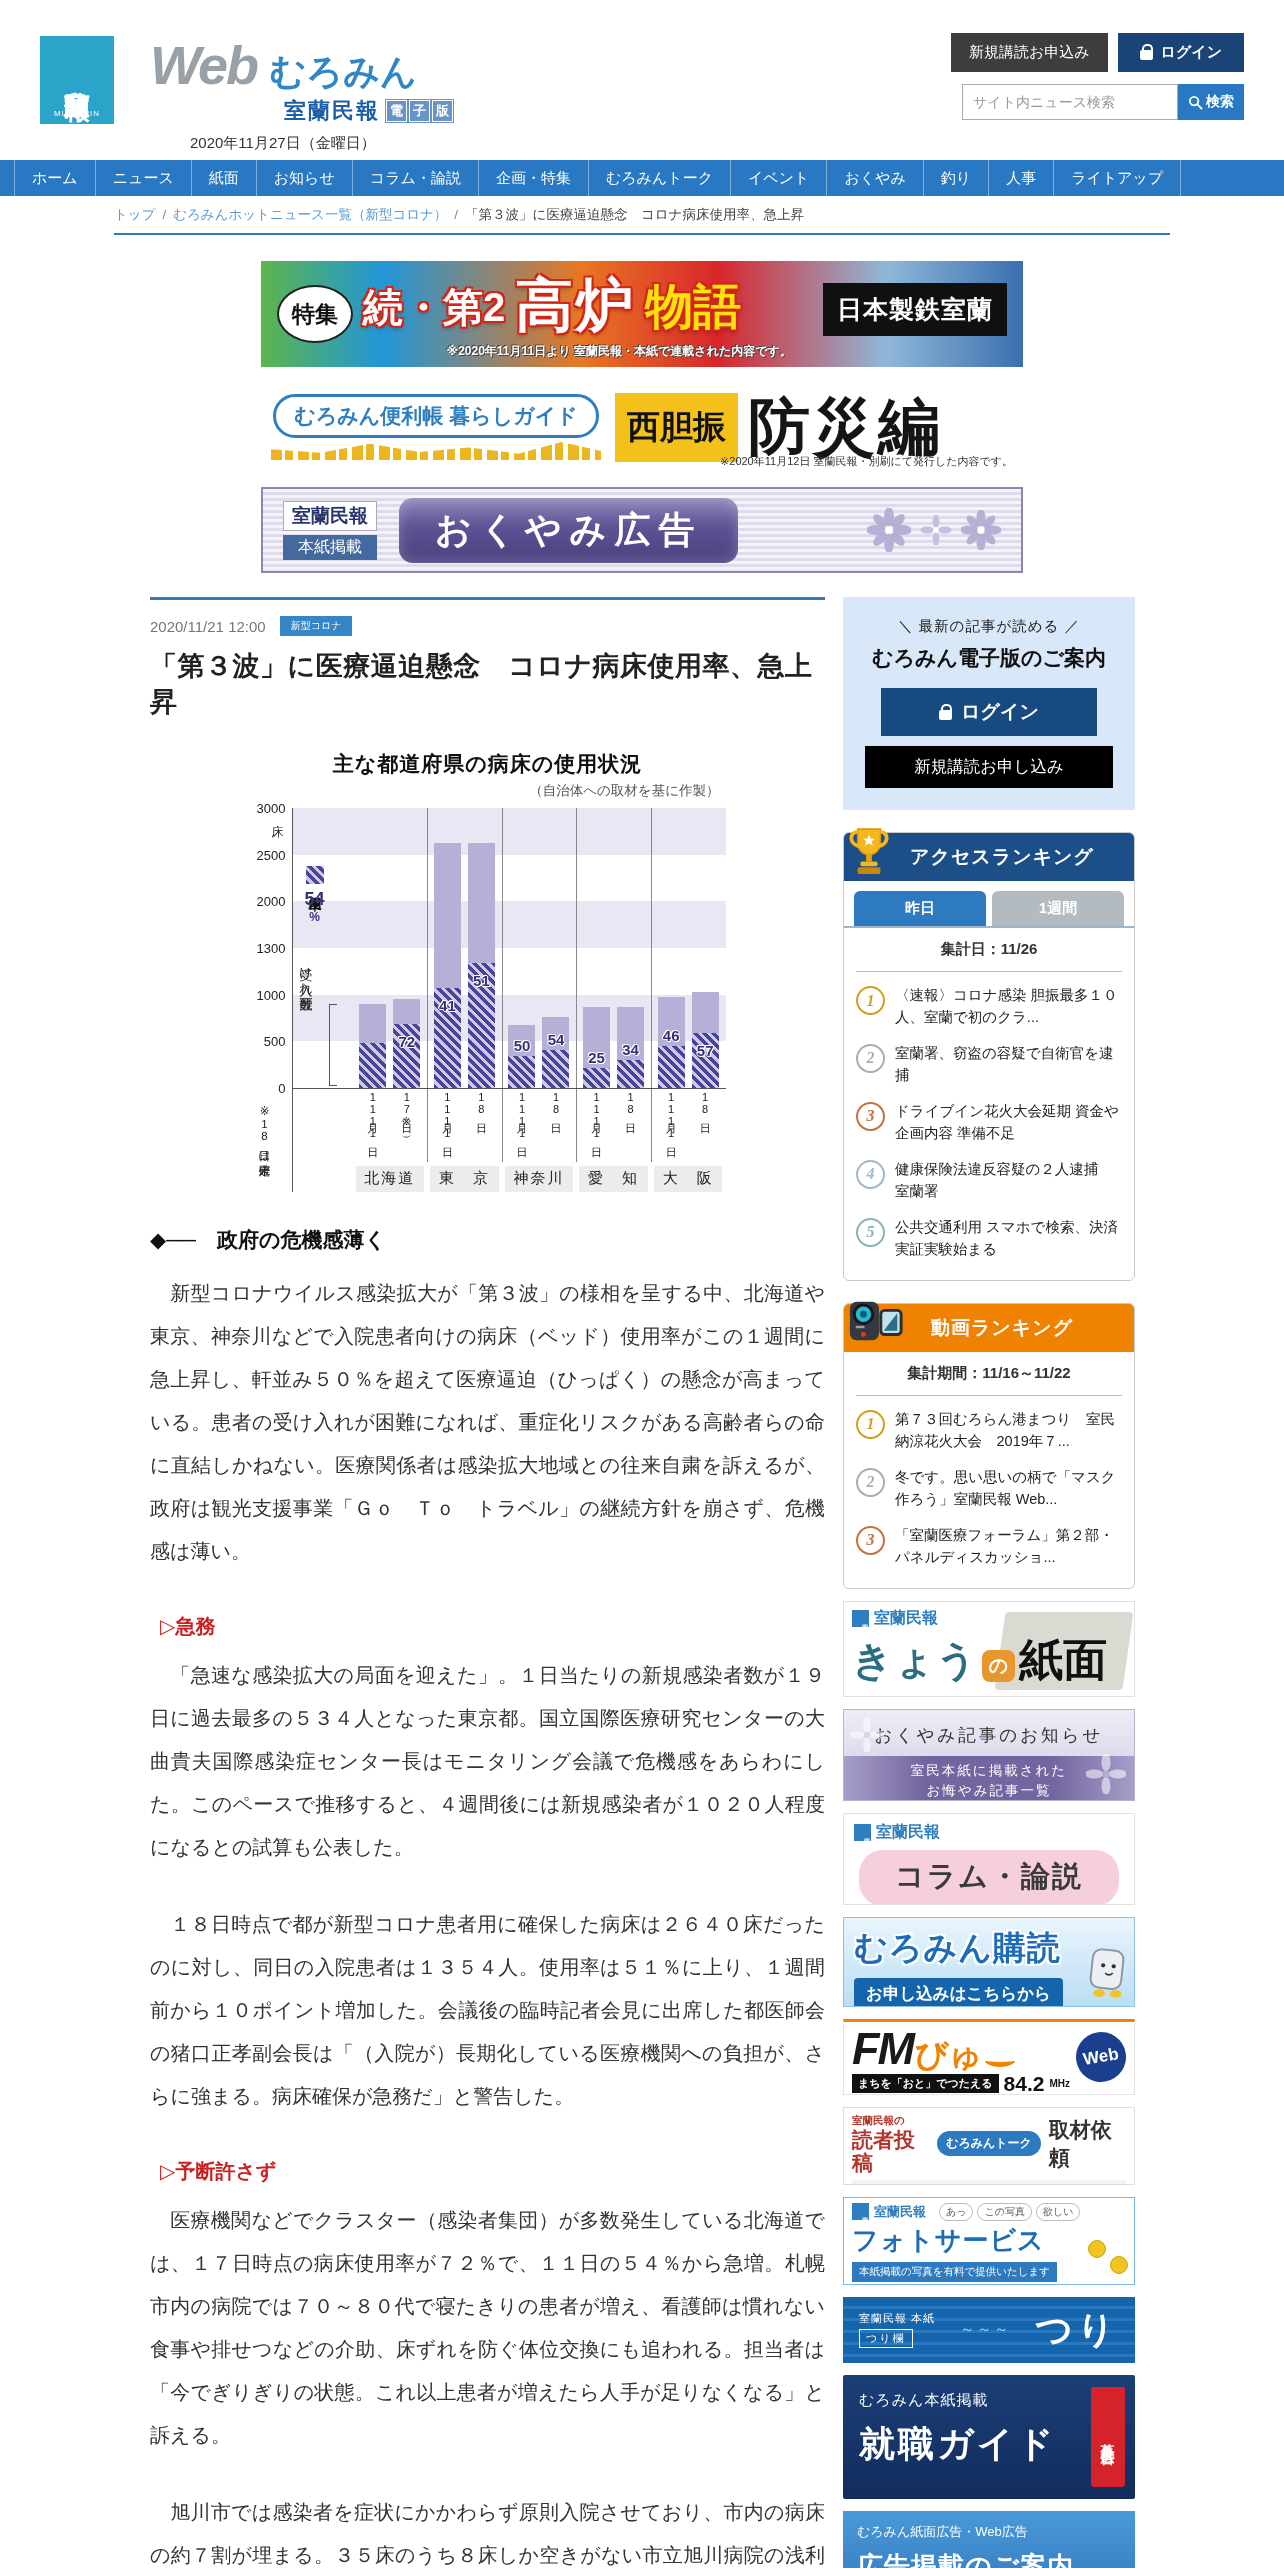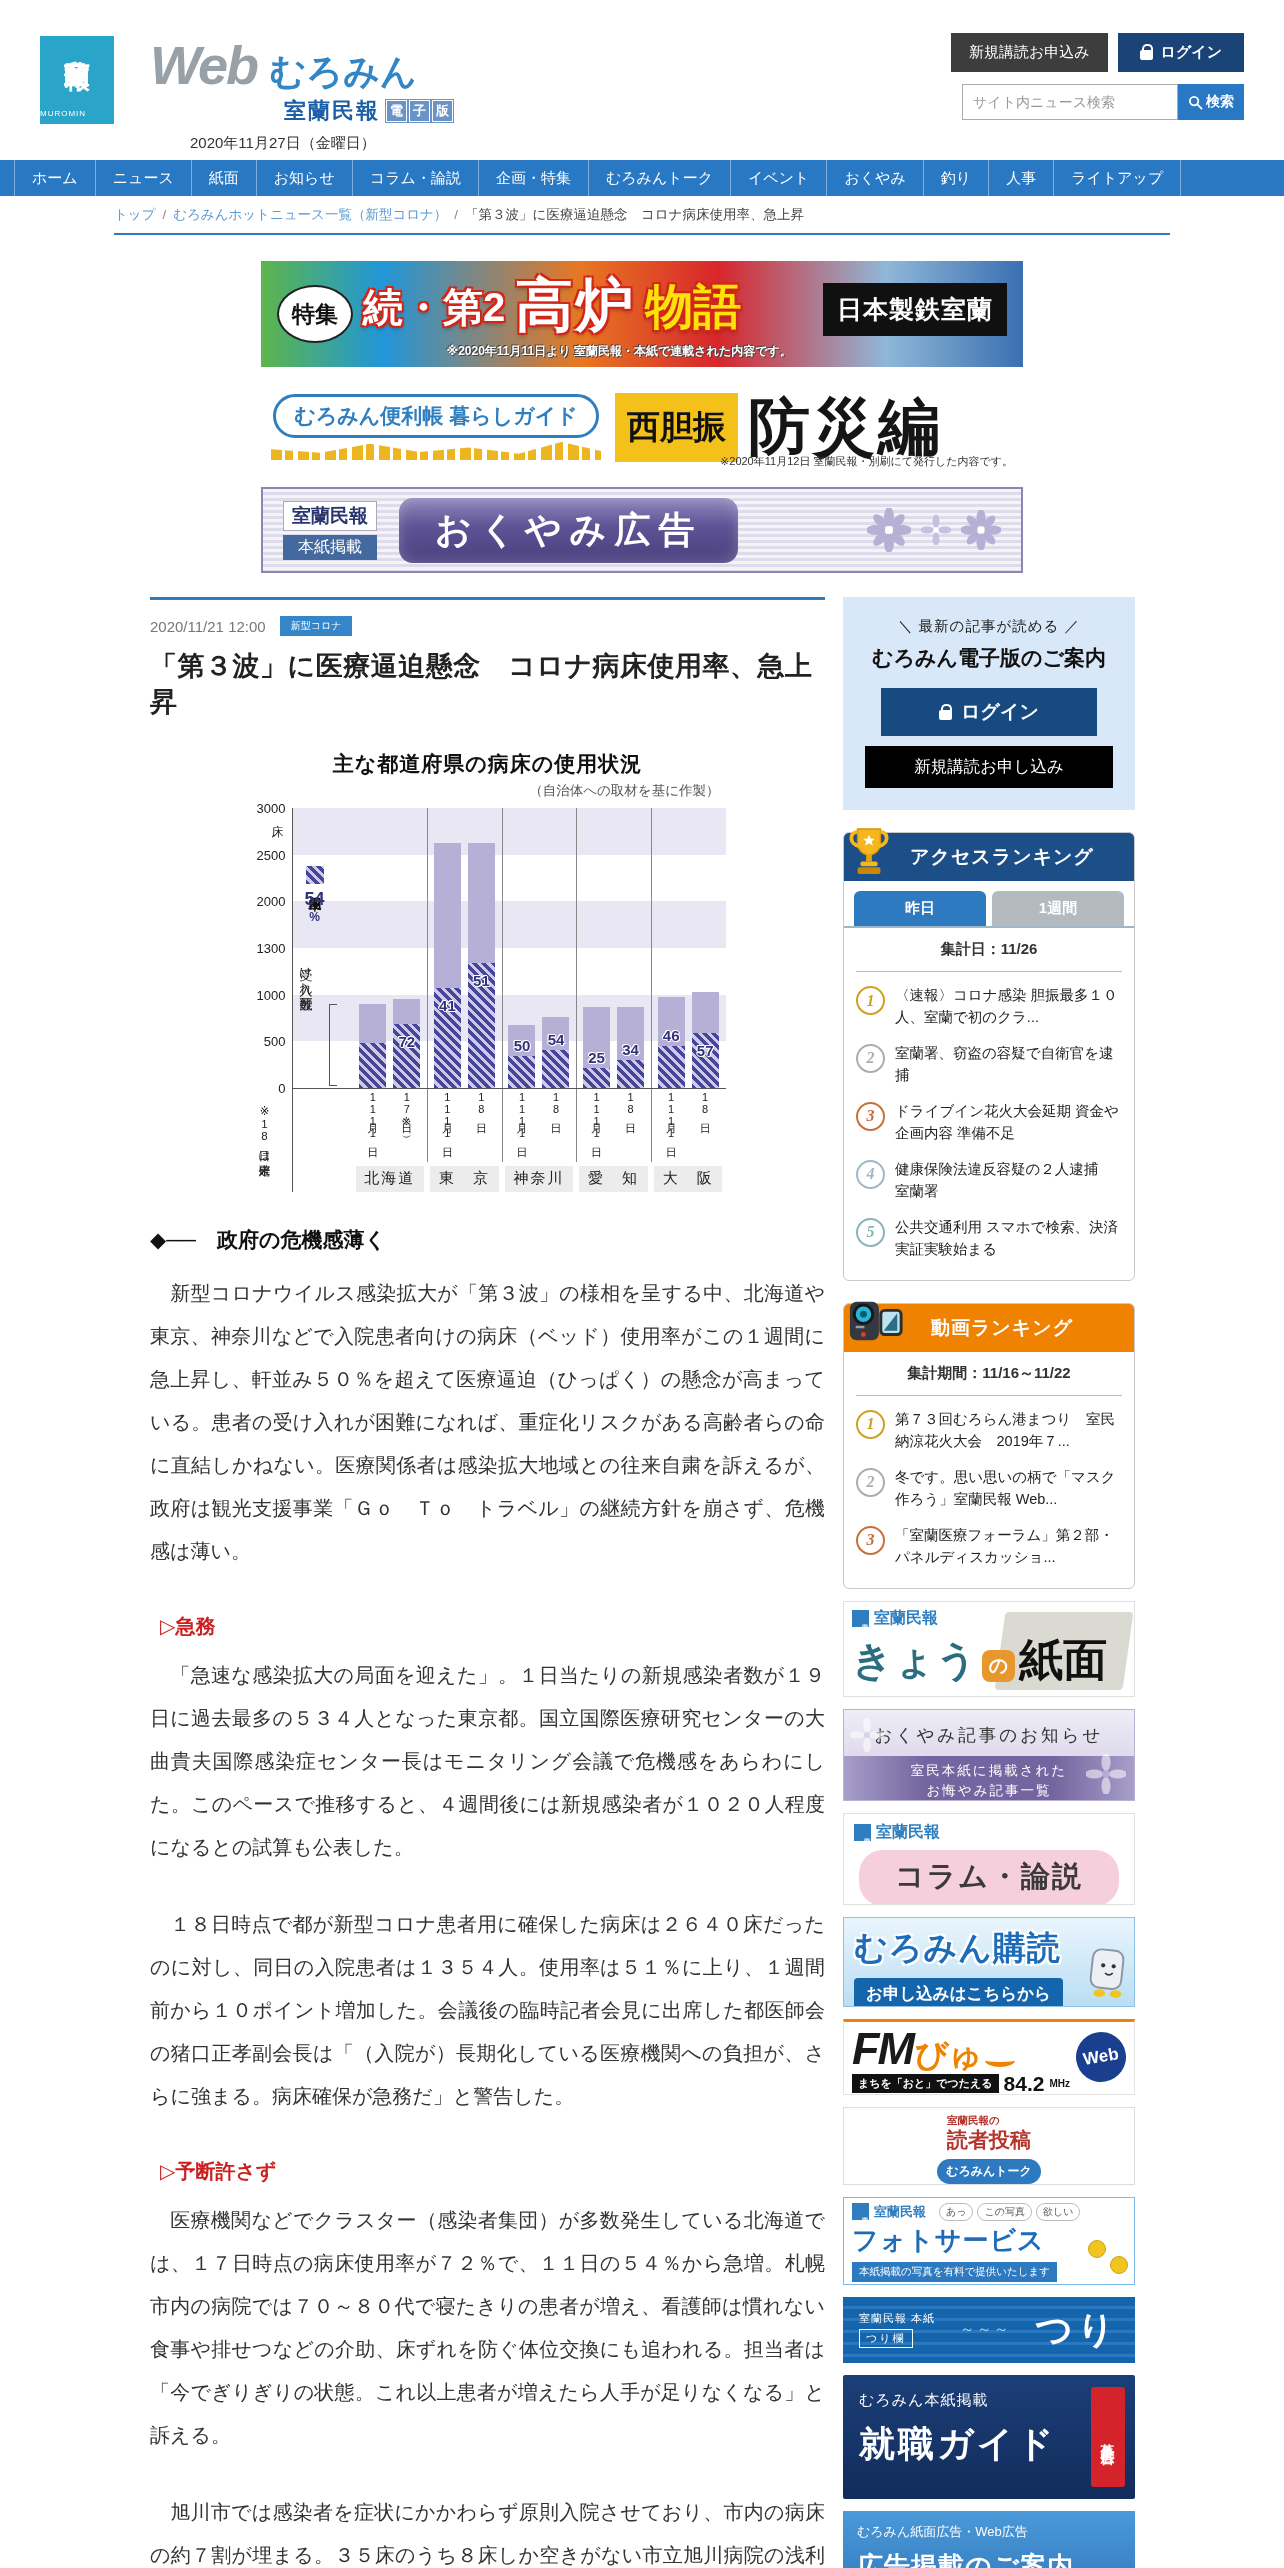--- a/index.html
+++ b/index.html
@@ -1,21 +1,21 @@
 <!DOCTYPE html>
 <html lang="ja"><head>
 <meta charset="utf-8">
 <style>
   * { margin:0; padding:0; box-sizing:border-box; }
   body { font-family:"Liberation Sans","DejaVu Sans",sans-serif; background:#fff; }
   .page { width:1284px; height:2568px; overflow:hidden; position:relative; background:#fff; margin:0 auto; }
 
   
   .site-header { position:relative; height:160px; background:#fff; }
-  .logo-sq { position:absolute; left:40px; top:36px; width:74px; height:88px; background:#2ba4c9; color:#fff; cursor:pointer; }
+  .logo-sq { position:absolute; left:40px; top:36px; width:74px; height:88px; background:#2ba4c9; color:#fff; text-align:center; cursor:pointer; }
   .logo-sq-text { writing-mode:vertical-rl; text-orientation:upright; font-size:26px; font-weight:bold; line-height:33px; height:70px; margin:3px auto 0; letter-spacing:2px; }
   .logo-sq-sub { font-size:8px; letter-spacing:1px; }
   .weblogo { position:absolute; left:150px; top:34px; white-space:nowrap; cursor:pointer; }
   .weblogo-web { font-size:54px; font-weight:900; font-style:italic; color:#98a1a8; letter-spacing:-2px; }
   .weblogo-jp { font-size:36px; font-weight:900; color:#3187c6; margin-left:8px; }
   .paper-line { position:absolute; left:284px; top:96px; display:flex; align-items:center; gap:6px; }
   .paper-name { color:#1c5fa8; font-weight:900; font-size:22px; letter-spacing:2px; }
   .edition-badge { display:inline-flex; gap:2px; }
   .charbox { background:#6a93c8; color:#fff; font-size:13px; font-weight:bold; padding:1px 3px; border:1px solid #fff; outline:1px solid #6a93c8; }
   .header-date { position:absolute; left:190px; top:134px; font-size:15px; color:#333; }
@@ -173,21 +173,21 @@
   .fm-fm { font-size:45px; font-weight:900; font-style:italic; color:#1a1a1a; letter-spacing:-2px; line-height:1; }
   .fm-byu { font-size:33px; font-weight:900; color:#ef8200; line-height:1; margin-left:2px; }
   .fm-smile { width:30px; height:13px; border-bottom:5px solid #ef8200; border-radius:50%; margin:0 0 4px 2px; }
   .fm-row2 { display:flex; align-items:center; gap:5px; margin-top:2px; }
   .fm-band { background:#111; color:#fff; font-size:11px; padding:2px 6px; font-weight:bold; }
   .fm-freq { font-size:21px; font-weight:900; color:#111; line-height:1; }
   .fm-unit { font-size:10px; font-weight:bold; color:#111; }
   .fm-web { position:absolute; right:8px; top:10px; width:50px; height:50px; background:#1b3f8f; border-radius:50%; color:#fff; font-weight:900; font-size:17px; display:flex; align-items:center; justify-content:center; transform:rotate(-10deg); }
 
   .bn-tk { height:78px; background:#fff; border:1px solid #ddd; padding:6px 8px 0; }
-  .tk-row { display:flex; align-items:center; gap:8px;flex-direction:column; }
+  .tk-row { display:flex; align-items:center; gap:8px; }
   .tk-stack { display:flex; flex-direction:column; }
   .tk-small { font-size:10.5px; color:#b5342c; font-weight:bold; }
   .tk-title { font-size:21px; font-weight:900; color:#b5342c; line-height:1.1; }
   .tk-badge { background:#2e7ac0; color:#fff; font-size:12px; font-weight:bold; padding:4px 9px; border-radius:13px; white-space:nowrap; }
   .tk-title2 { font-size:21px; font-weight:900; color:#333; }
   .tk-sub { margin-top:6px; background:#f3f3f3; font-size:10.5px; color:#555; padding:3px 6px; }
 
   .bn-ps { height:88px; background:#fff; border:1px solid #79b8e8; padding:5px 8px 0; }
   .ps-bubbles { display:flex; gap:4px; margin-left:8px; }
   .ps-bubble { font-size:10px; color:#555; border:1px solid #bbb; border-radius:10px; padding:1px 6px; background:#fff; white-space:nowrap; }

